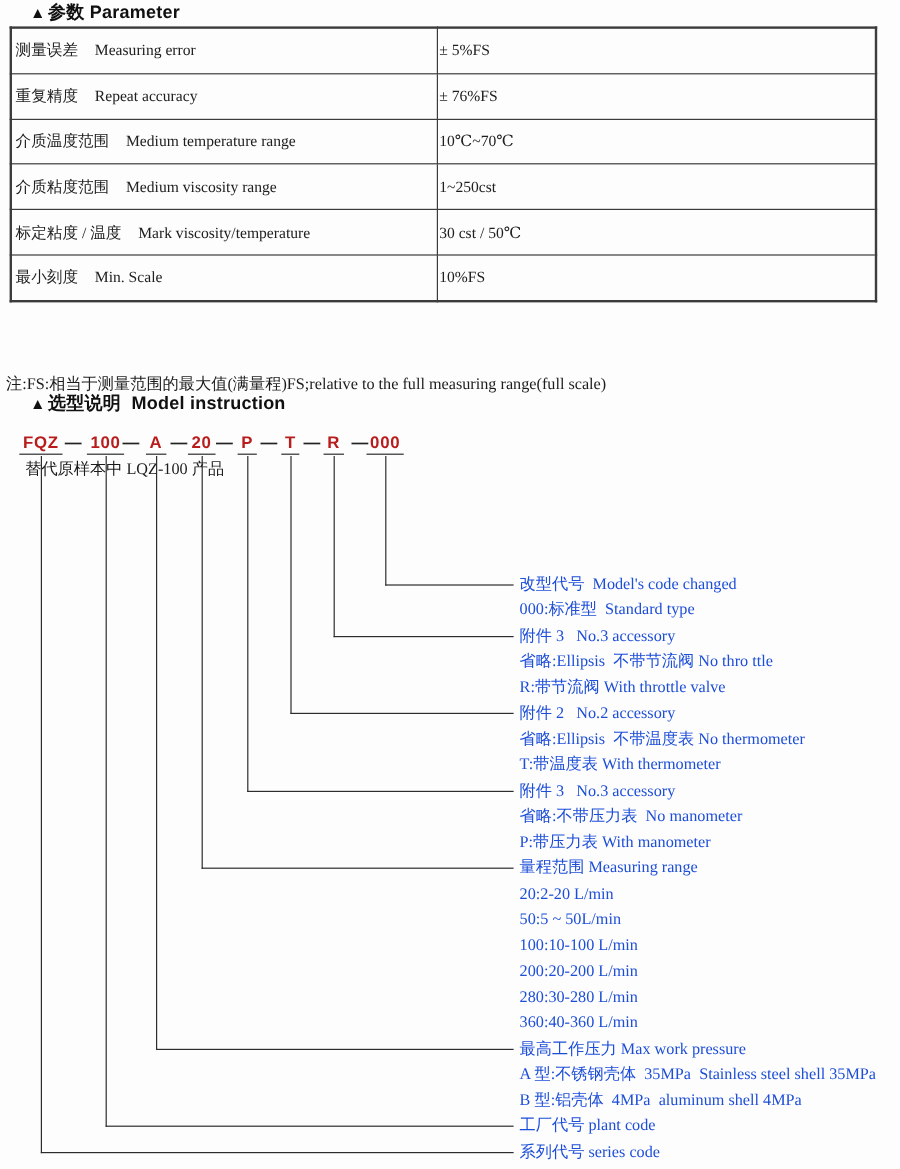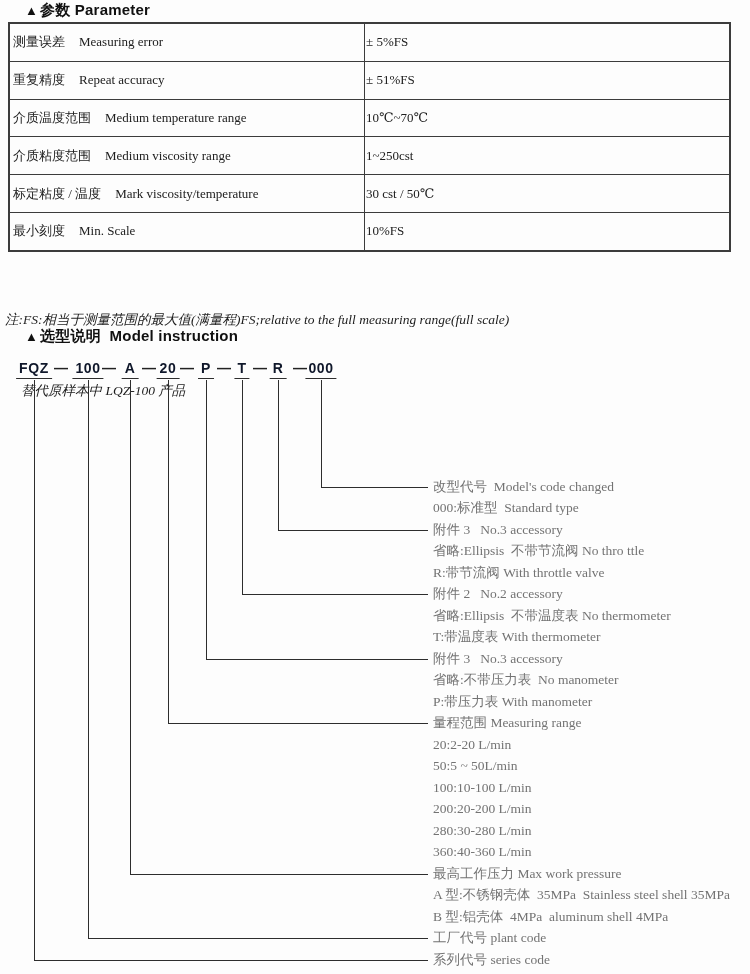--- a/index.html
+++ b/index.html
@@ -18,54 +18,54 @@
   }
   .param-table td{
     border:1.5px solid #3c3c3c;height:36.8px;font-size:13px;vertical-align:middle;
     padding:0;white-space:pre;color:#202020;
   }
   .param-table td.label-cell{padding-left:3px;}
   .param-table td.value-cell{padding-left:1px;width:363px;}
   .cn-label{margin-right:14px;}
   .notes{
     position:absolute;left:5px;top:261px;font-size:13.5px;line-height:23.5px;
-    white-space:pre;color:#1c1c1c;font-style:italic;
+    white-space:pre;color:#1c1c1c;
   }
   .notes .note-line2{padding-left:16px;}
   .code-row{position:absolute;left:0;top:360px;height:20px;width:750px;}
   .code-seg{
     position:absolute;transform:translateX(-50%);top:0;
     font-family:"Liberation Sans","DejaVu Sans",sans-serif;font-weight:bold;font-size:14px;
-    letter-spacing:0.6px;color:#0f172a;padding:0 3px 2px 3px;border-bottom:1.5px solid #2d2d2d;
+    letter-spacing:0.6px;color:#b91c1c;padding:0 3px 2px 3px;border-bottom:1.5px solid #2d2d2d;
     white-space:pre;
   }
   .code-dash{
     position:absolute;transform:translateX(-50%);top:0;
     font-family:"Liberation Sans","DejaVu Sans",sans-serif;font-weight:bold;font-size:14px;color:#222;
   }
   .connector{position:absolute;border-left:1.5px solid #2d2d2d;border-bottom:1.5px solid #2d2d2d;box-sizing:border-box;}
   .mlines{position:absolute;left:433px;top:476px;width:310px;}
-  .mline{height:21.5px;display:flex;align-items:center;font-size:13.5px;white-space:pre;color:#737373;}
+  .mline{height:21.5px;display:flex;align-items:center;font-size:13.5px;white-space:pre;color:#1d4ed8;}
 </style>
 </head>
 <body>
 
 <div class="page">
 
   <div class="sec-title" style="top:1px;"><span class="bullet">▲</span><span>参数 Parameter</span></div>
 
   <table class="param-table">
     <tbody>
         <tr>
       <td class="label-cell"><span class="cn-label">测量误差</span><span>Measuring error</span></td>
       <td class="value-cell">± 5%FS</td>
     </tr>
     <tr>
       <td class="label-cell"><span class="cn-label">重复精度</span><span>Repeat accuracy</span></td>
-      <td class="value-cell">± 51%FS</td>
+      <td class="value-cell">± 76%FS</td>
     </tr>
     <tr>
       <td class="label-cell"><span class="cn-label">介质温度范围</span><span>Medium temperature range</span></td>
       <td class="value-cell">10℃~70℃</td>
     </tr>
     <tr>
       <td class="label-cell"><span class="cn-label">介质粘度范围</span><span>Medium viscosity range</span></td>
       <td class="value-cell">1~250cst</td>
     </tr>
     <tr>

